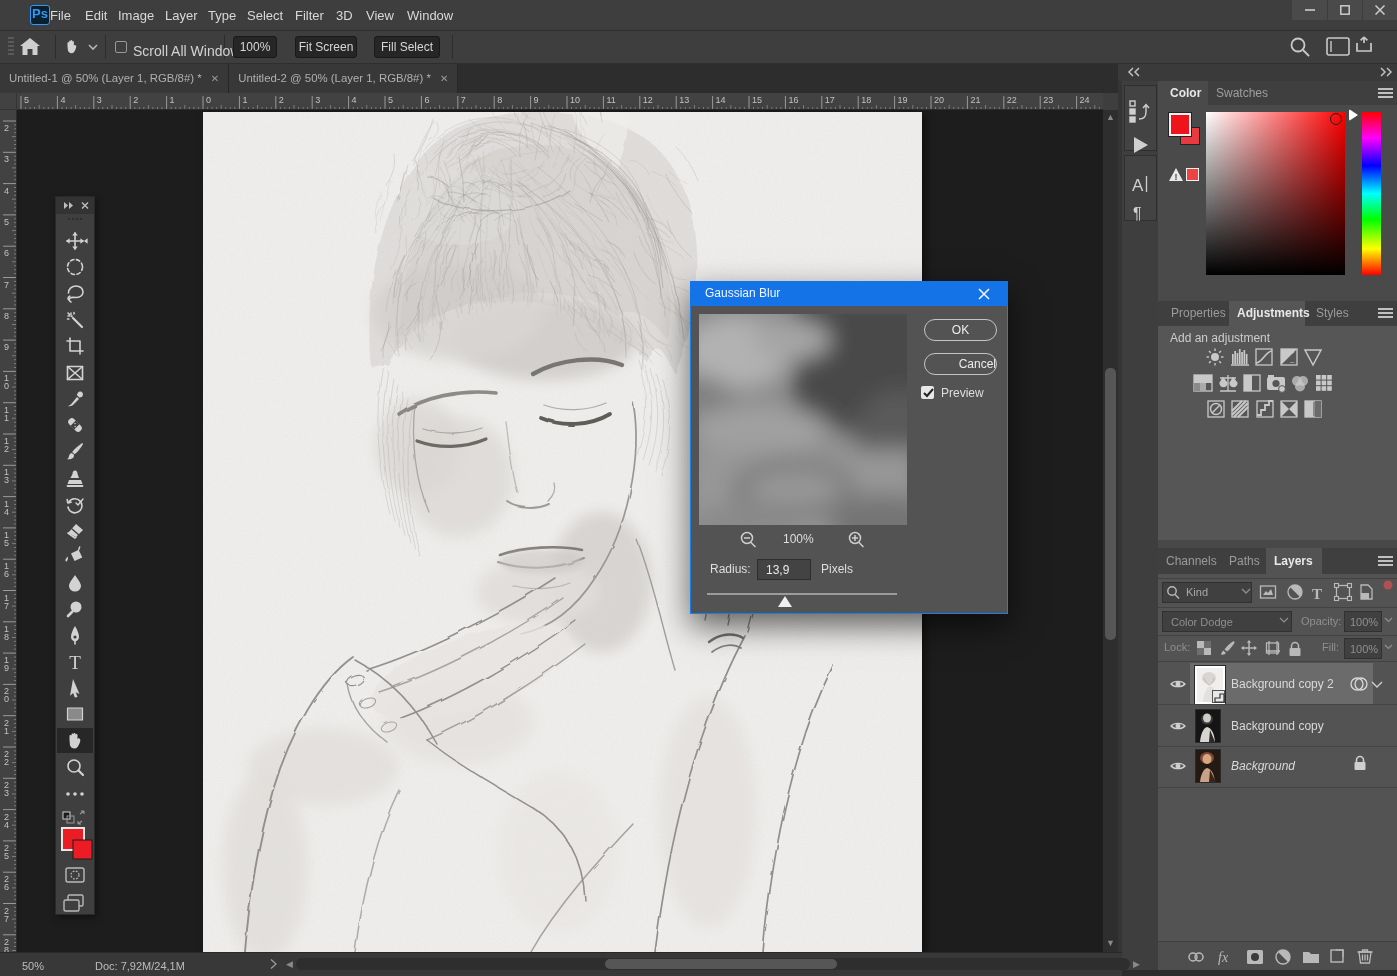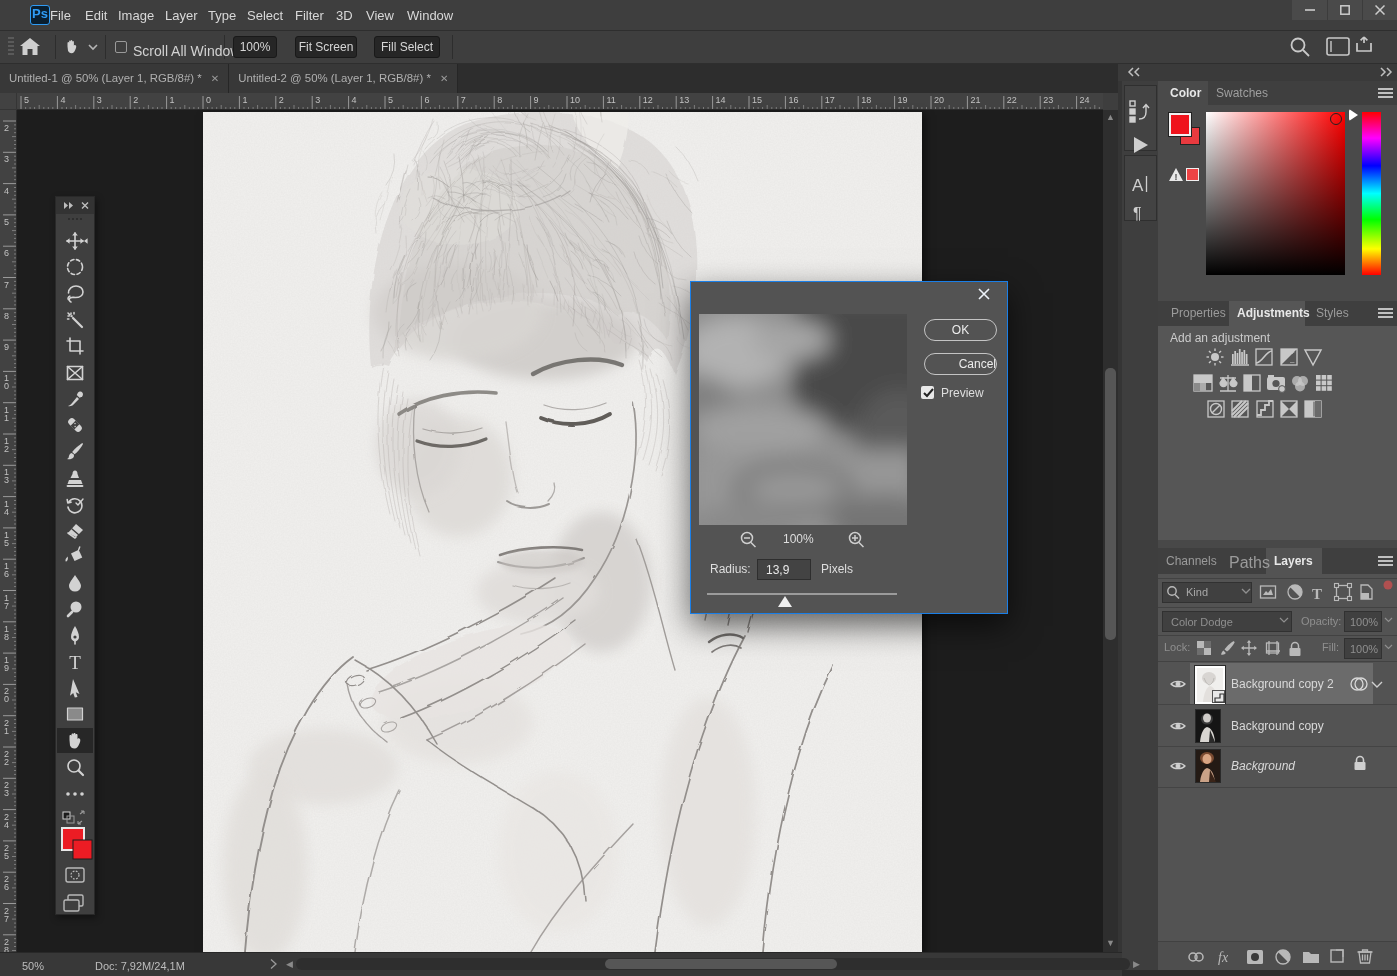--- a/index.html
+++ b/index.html
@@ -1273,21 +1273,21 @@
       </g>
       <g transform="translate(1313,409)">
         <rect x="-8" y="-8" width="16" height="16" fill="#8a8a8a" stroke="#c8c8c8" stroke-width="1.3"></rect>
         <rect x="-8" y="-8" width="8" height="16" fill="#c8c8c8"></rect>
         <rect x="2" y="-8" width="6" height="16" fill="#6a6a6a"></rect>
       </g>
     </svg>
     <div class="abs" style="left:1158px;top:548px;width:239px;height:26px;background:#3f3f3f;"></div>
     <div class="abs" style="left:1266px;top:548px;width:56px;height:26px;background:#535353;"></div>
     <span class="abs" style="left:1166px;top:554px;font-size:12px;color:#9b9b9b;">Channels</span>
-    <span class="abs" style="left:1229px;top:554px;font-size:16px;color:#9b9b9b;">Paths</span>
+    <span class="abs" style="left:1229px;top:554px;font-size:12px;color:#9b9b9b;">Paths</span>
     <span class="abs" style="left:1274px;top:554px;font-size:12px;color:#e8e8e8;font-weight:bold;">Layers</span>
     <div class="abs" style="left:1378px;top:556px;width:15px;height:2px;background:#c0c0c0;box-shadow:0 4px #c0c0c0, 0 8px #c0c0c0;"></div>
     <div class="abs" style="left:1158px;top:574px;width:239px;height:367px;background:#535353;"></div>
     <div class="abs" style="left:1158px;top:941px;width:239px;height:1px;background:#414141;"></div>
     <div class="abs" style="left:1158px;top:942px;width:239px;height:28px;background:#4e4e4e;"></div>
     <div class="abs" style="left:1122px;top:970px;width:275px;height:6px;background:#2c2c2c;"></div>
     <div class="graybox" style="left:1162px;top:582px;width:90px;height:21px;"></div>
     <span class="abs glabel" style="left:1186px;top:586px;color:#a8a8a8;">Kind</span>
     <div class="graybox" style="left:1162px;top:611px;width:130px;height:21px;line-height:20px;padding-left:8px;">Color Dodge</div>
     <span class="glabel" style="left:1301px;top:615px;">Opacity:</span>
@@ -1537,20 +1537,21 @@
         <rect x="11" y="619" width="7" height="7" fill="none" stroke="#9a9a9a" stroke-width="1"></rect>
         <path d="M24,617 l4,-3 m0,0 v3 m0,-3 h-3 M26,624 l-4,3 m0,0 v-3 m0,3 h3" stroke="#9a9a9a" stroke-width="1.1" fill="none"></path>
         <rect x="6" y="631" width="22" height="22" fill="#ec1c24" stroke="#e8e8e8" stroke-width="2"></rect>
         <rect x="17" y="643" width="19" height="19" fill="#ec1c24" stroke="#1c1c1c" stroke-width="1"></rect>
         <rect x="10" y="671" width="18" height="14" rx="2" fill="none" stroke="#b9b9b9" stroke-width="1.4"></rect>
         <circle cx="19" cy="678" r="4" fill="none" stroke="#b9b9b9" stroke-width="1.2" stroke-dasharray="1.8 1.4"></circle>
         <rect x="12" y="698" width="15" height="11" rx="1.5" fill="none" stroke="#b9b9b9" stroke-width="1.4"></rect>
         <rect x="8" y="703" width="15" height="11" rx="1.5" fill="#3f3f3f" stroke="#b9b9b9" stroke-width="1.4"></rect>
       </svg></div>
     <div id="dialog" class="abs">
+      <div id="dlgtitle">Gaussian Blur</div>
       <div id="dlgpreview"><svg width="208" height="211" viewBox="0 0 208 211">
           <defs>
             <filter id="pblur" x="-30%" y="-30%" width="160%" height="160%">
               <feGaussianBlur stdDeviation="11"></feGaussianBlur>
             </filter>
           </defs>
           <rect width="208" height="211" fill="#8c8c8c"></rect>
           <g filter="url(#pblur)">
             <rect x="95" y="-20" width="140" height="135" fill="#4a4a4a"></rect>
             <ellipse cx="200" cy="130" rx="45" ry="55" fill="#5a5a5a"></ellipse>

